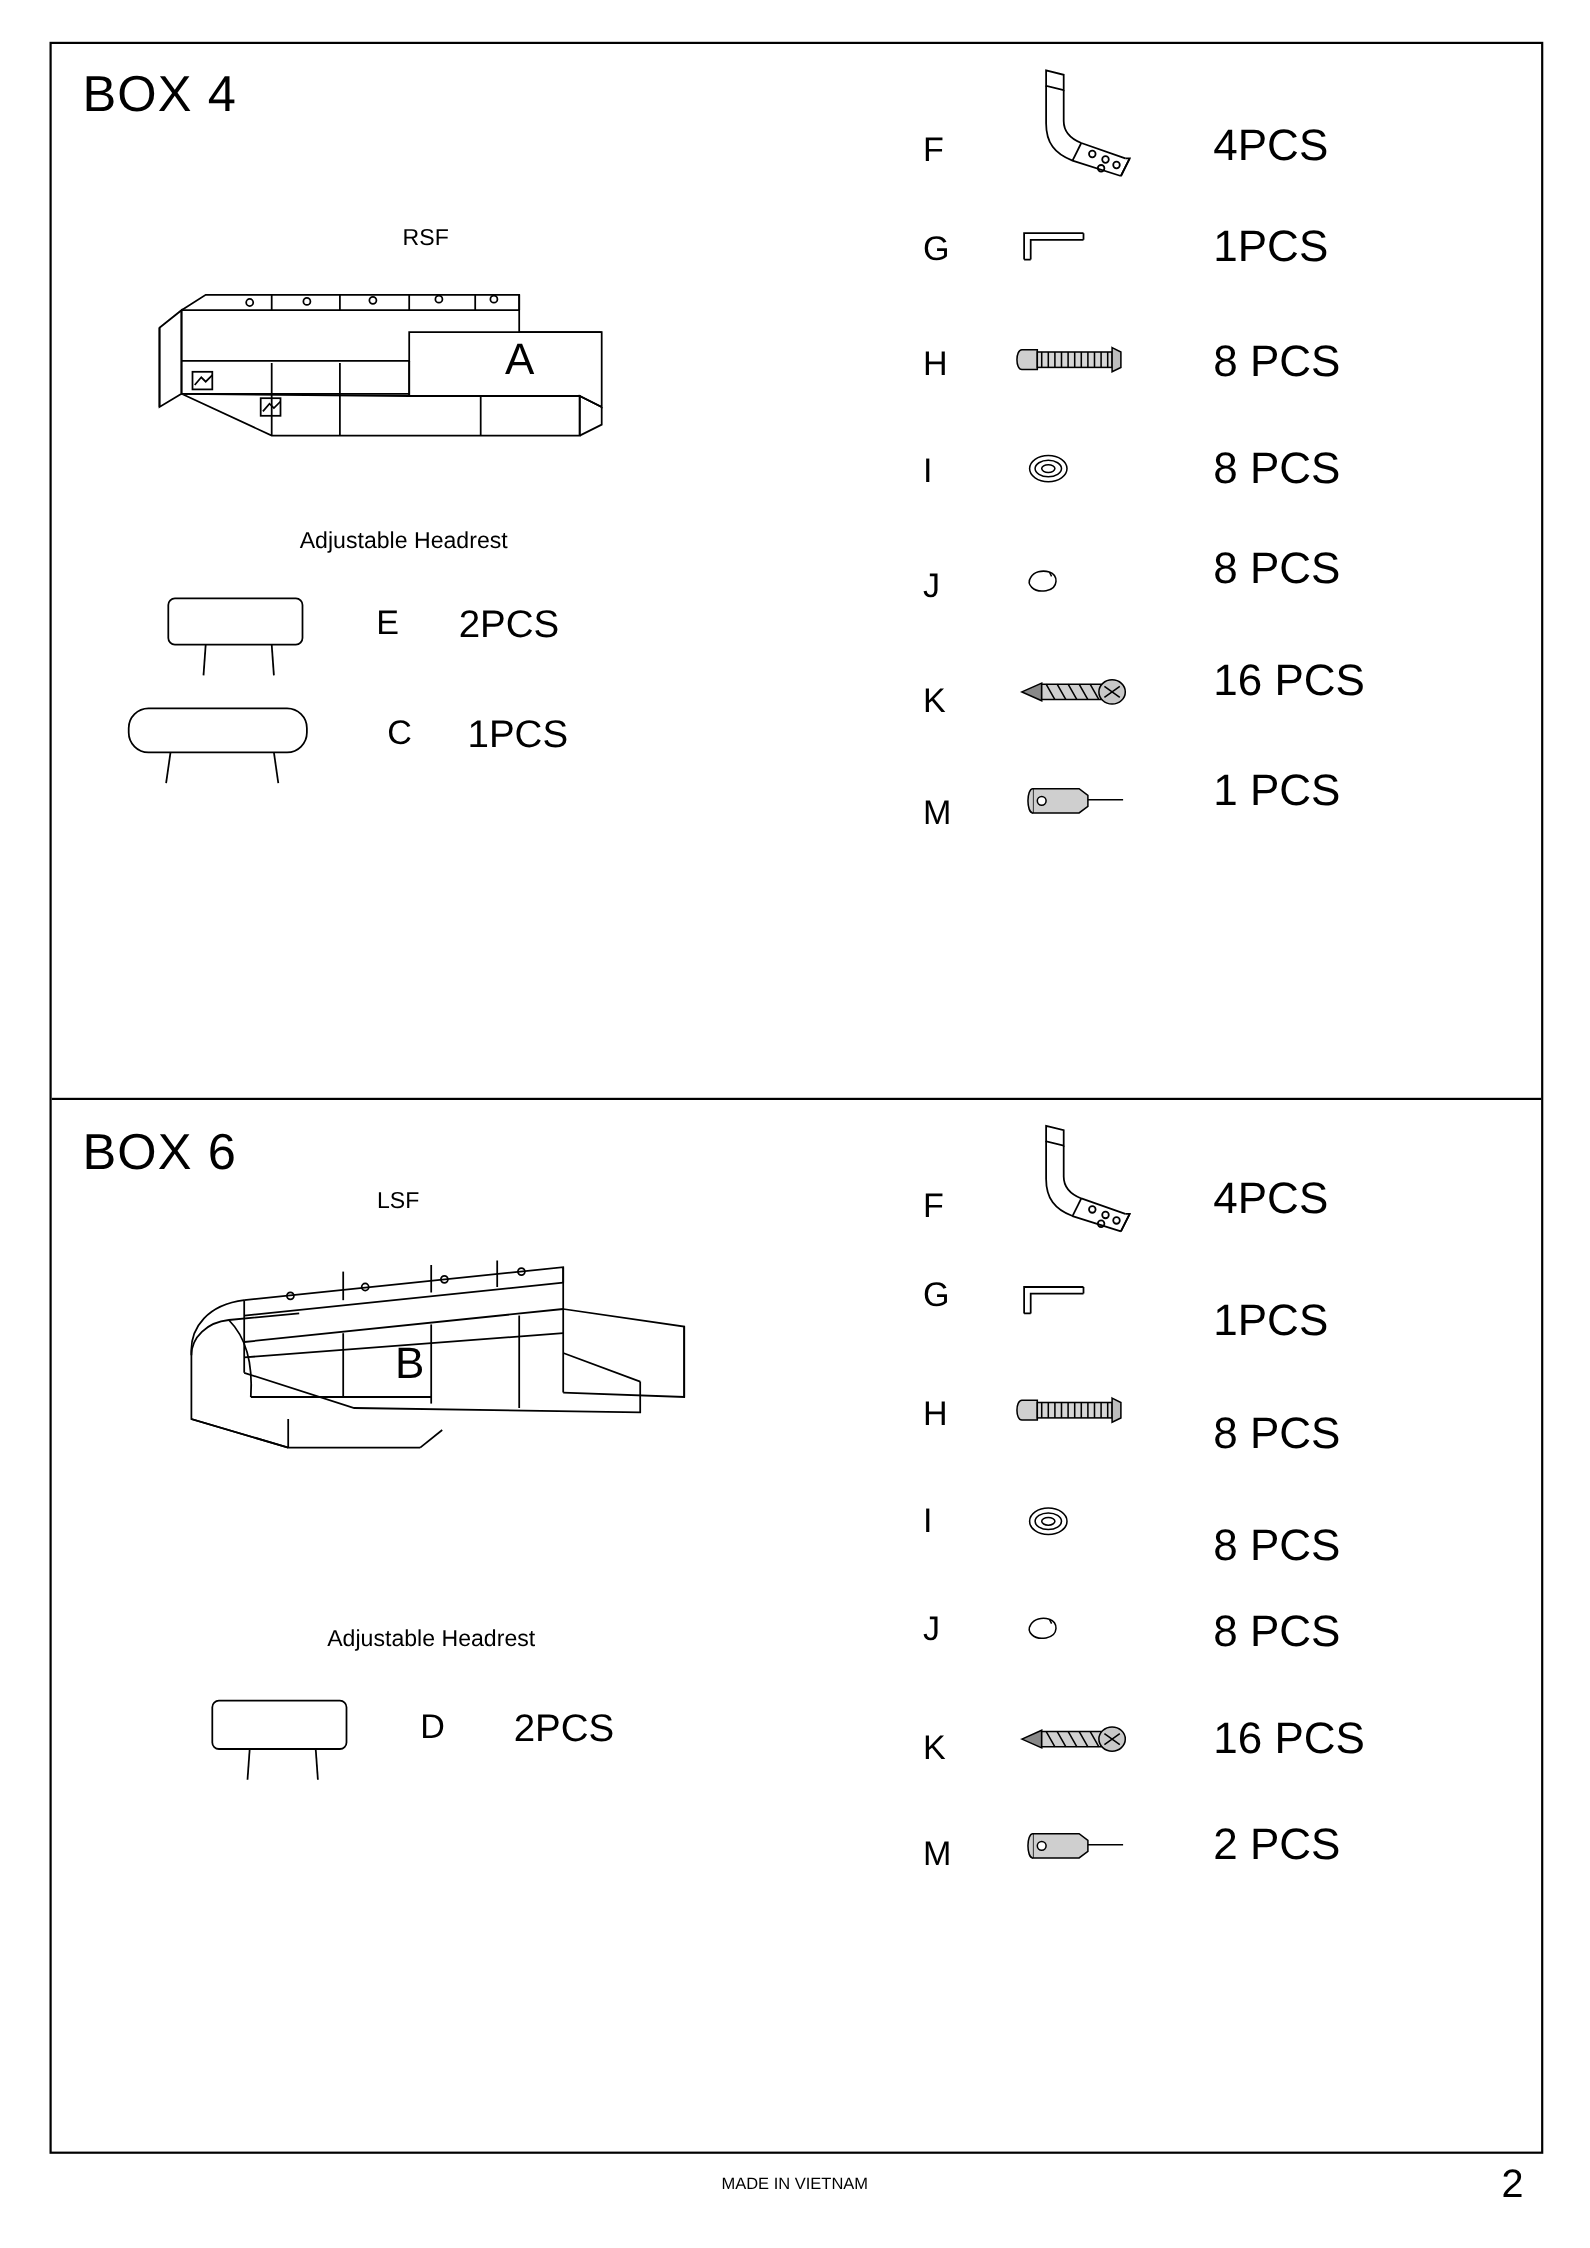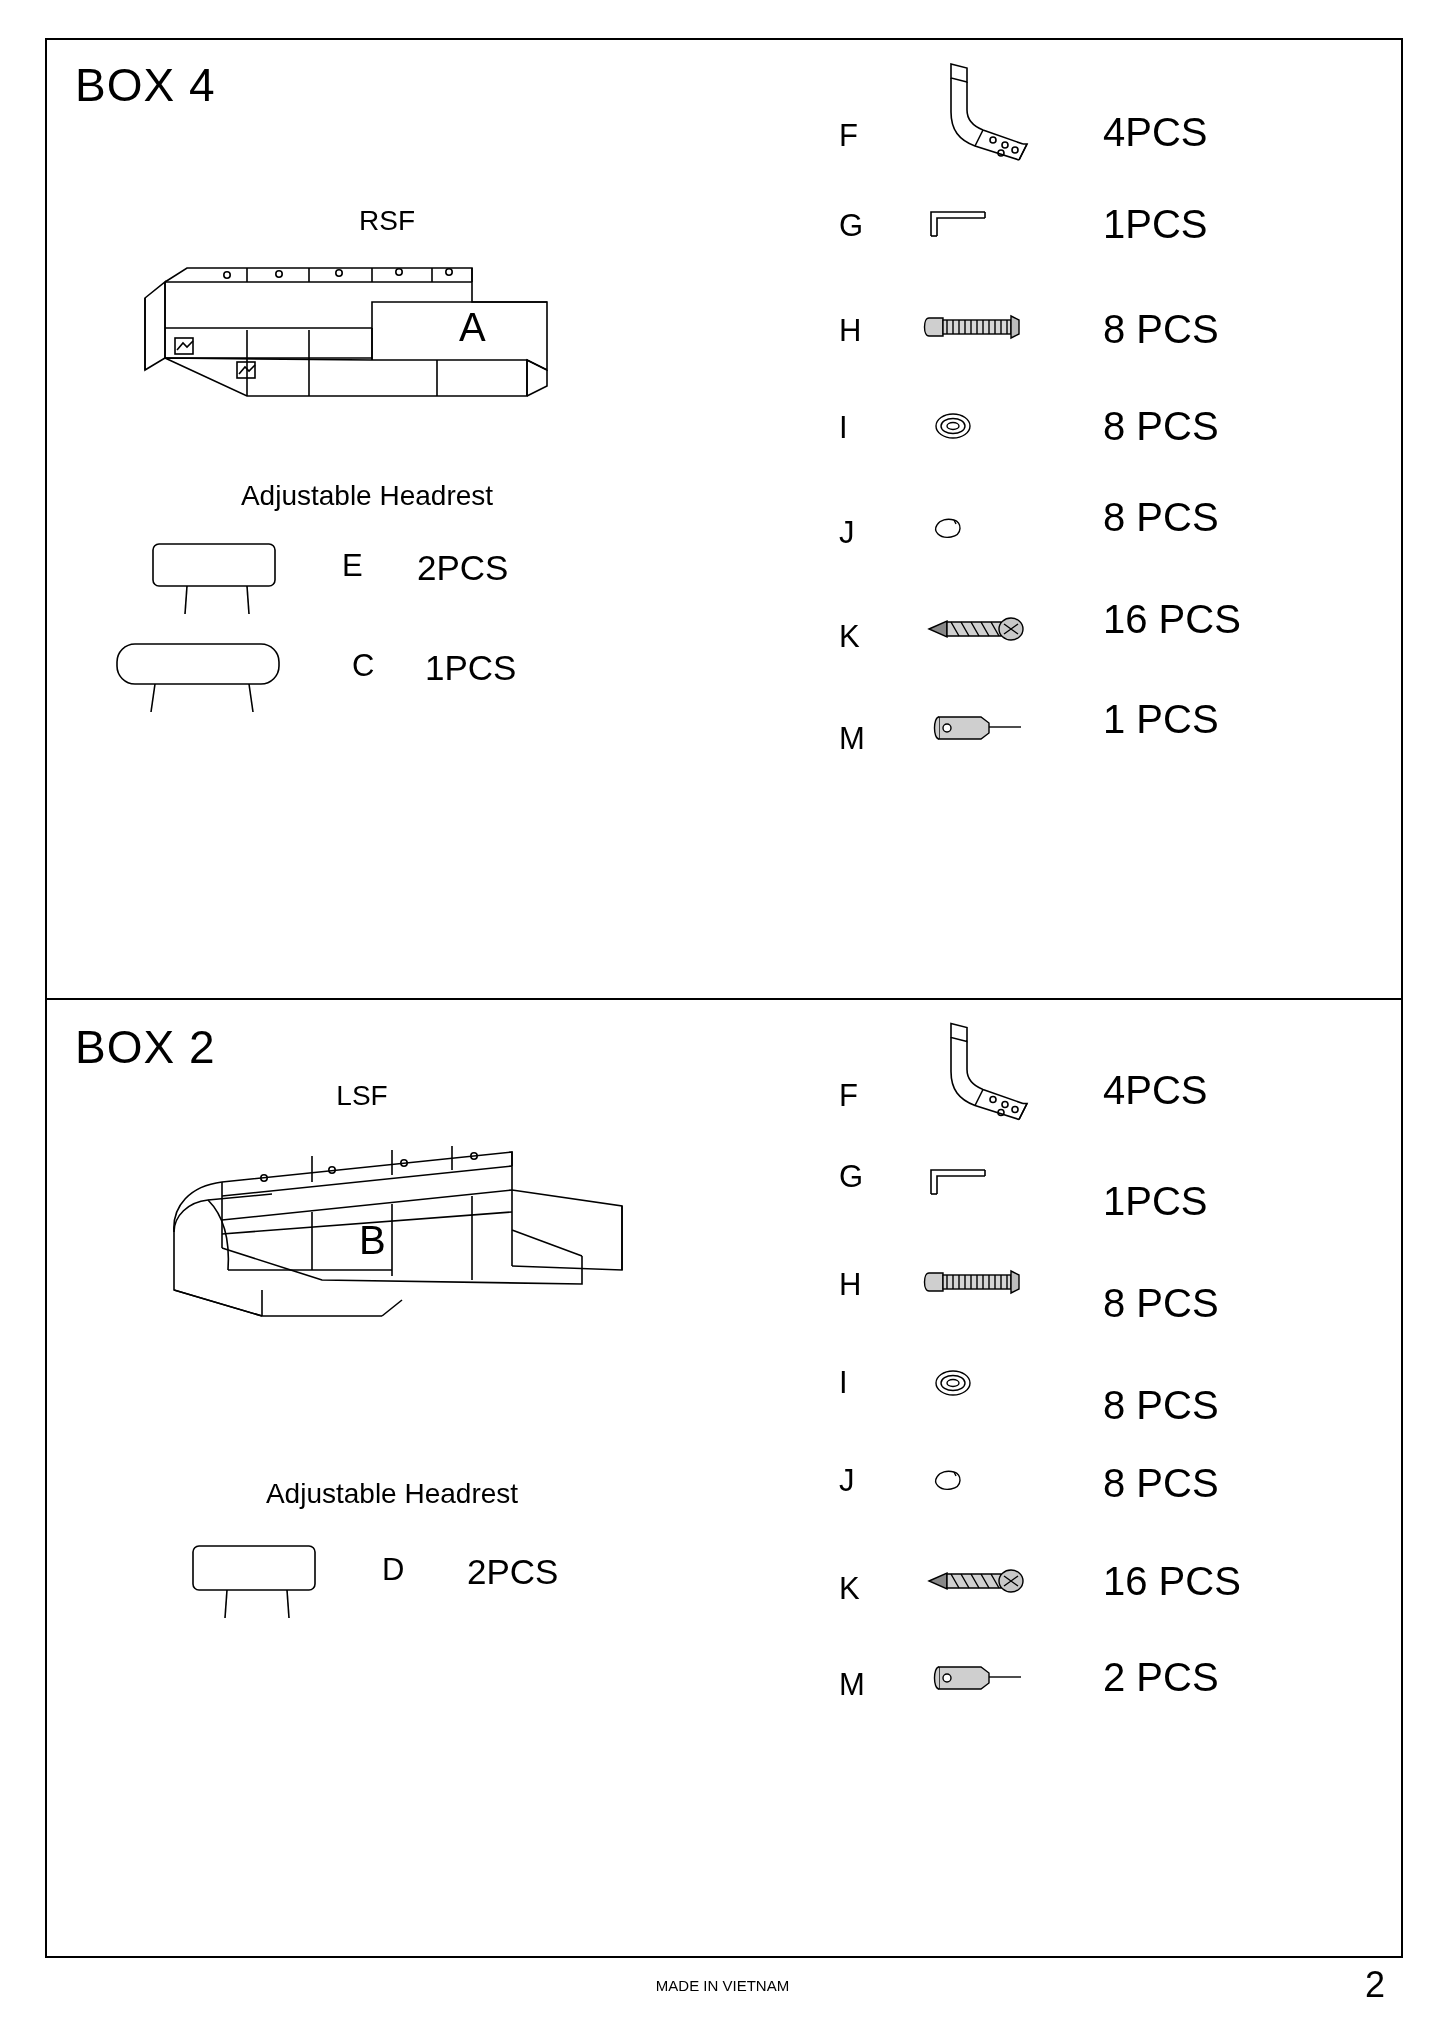--- a/index.html
+++ b/index.html
@@ -36,21 +36,21 @@
     position: absolute;
     font-size: 46px;
     font-weight: normal;
     letter-spacing: 1px;
   }
   #box1 .box-title { left: 28px; top: 18px; }
   #box2 .box-title { left: 28px; top: 20px; }
 
   .label-center {
     position: absolute;
-    font-size: 28px;
+    font-size: 21px;
     text-align: center;
   }
 
   
   .parts {
     position: absolute;
     right: 28px;
     top: 20px;
     width: 540px;
   }
@@ -290,21 +290,21 @@
           </svg>
         </div>
         <div class="part-qty" style="top:12px;">1 PCS</div>
       </div>
 
     </div>
   </div>
 
   <div class="box-section" id="box2">
 
-    <div class="box-title">BOX 2</div>
+    <div class="box-title">BOX 6</div>
 
     <div class="label-center" style="left:185px; top:80px; width:260px;">LSF</div>
 
     <div class="illus" style="left:105px; top:120px;">
       <svg width="500" height="200" viewBox="0 0 500 200" fill="none" stroke="#000" stroke-width="1.6">
 
         <path d="M70 62 L360 32 L360 70"></path>
         <path d="M70 62 L70 100"></path>
         <path d="M70 76 L360 46"></path>
         <path d="M360 32 L360 46"></path>

